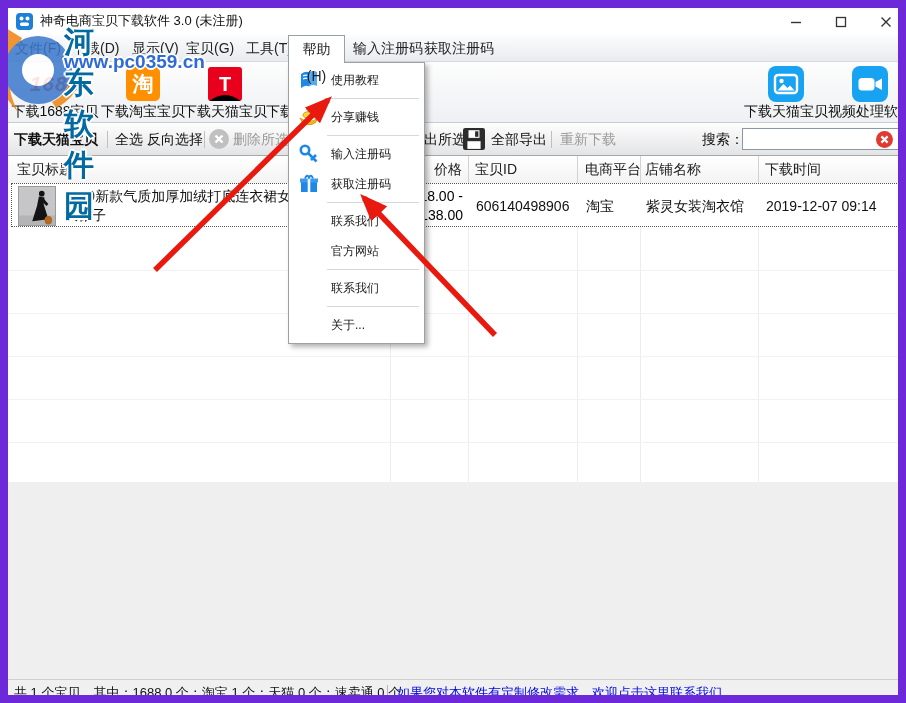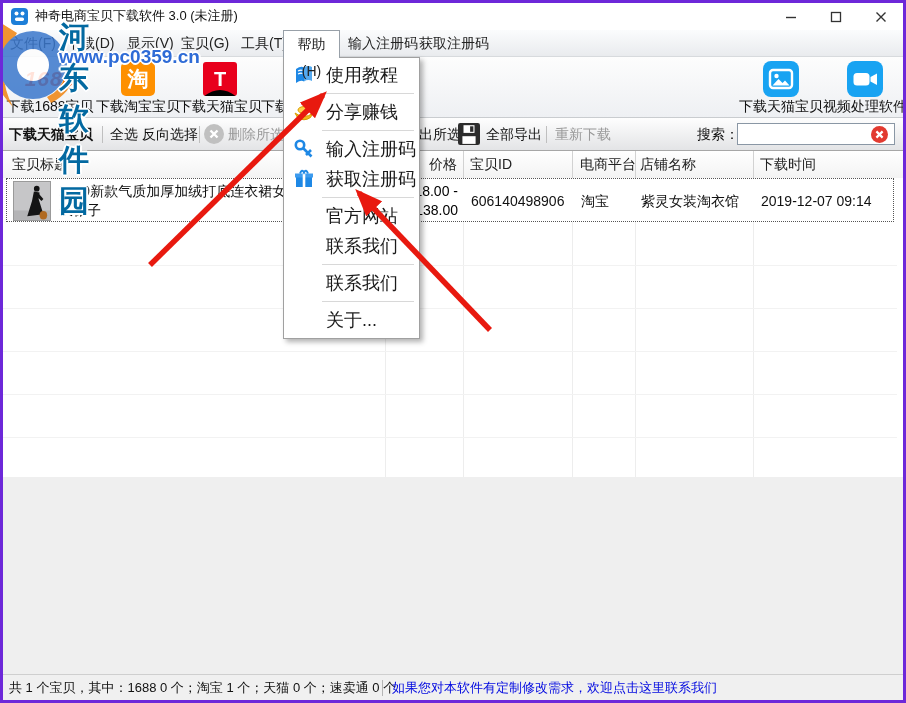--- a/index.html
+++ b/index.html
@@ -1,17 +1,17 @@
 <!DOCTYPE html>
 <html><head>
 <meta charset="utf-8">
 <style>
   * { margin:0; padding:0; box-sizing:border-box; }
   html,body { width:906px; height:703px; font-family:"Liberation Sans","DejaVu Sans",sans-serif; }
-  .window { position:relative; width:906px; height:703px; border:3px solid #6d28d9; background:#fff; overflow:hidden; }
+  .window { position:relative; width:906px; height:703px; border:8px solid #6d28d9; background:#fff; overflow:hidden; }
 
   
   .titlebar { position:absolute; left:0; top:0; width:900px; height:27px; background:#fff; }
   .app-icon { position:absolute; left:8px; top:5px; width:17px; height:17px; }
   .title-text { position:absolute; left:32px; top:0; height:27px; line-height:26px; font-size:13px; color:#111; }
   .win-controls { position:absolute; right:0; top:0; height:27px; display:flex; }
   .win-btn { width:45px; height:27px; display:flex; align-items:center; justify-content:center; }
 
   
   .menubar { position:absolute; left:0; top:27px; width:900px; height:27px;
@@ -60,21 +60,21 @@
   .filler { position:absolute; left:0; top:474px; width:900px; height:197px; background:#efefef; }
   .statusbar { position:absolute; left:0; top:671px; width:900px; height:26px; background:#f0f0f0;
                border-top:1px solid #cfcfcf; font-size:13px; }
   .sb-text { position:absolute; left:6px; top:0; line-height:25px; color:#111; }
   .sb-sep { position:absolute; left:379px; top:5px; width:1px; height:16px; background:#b5b5b5; }
   .sb-link { position:absolute; left:389px; top:0; line-height:25px; color:#0008e0; }
 
   
   .help-menu { position:absolute; left:280px; top:54px; width:137px; z-index:55; background:#fff;
                border:1px solid #a0a0a0; box-shadow:3px 3px 5px rgba(0,0,0,.3); padding:2px 0 3px 0; }
-  .hm-item { position:relative; height:30px; line-height:30px; font-size:18px; color:#1a1a1a; padding-left:42px; }
+  .hm-item { position:relative; height:30px; line-height:30px; font-size:12px; color:#1a1a1a; padding-left:42px; }
   .hm-item .hm-icon { position:absolute; left:9px; top:4px; width:22px; height:22px; }
   .hm-sep { border-top:1px solid #d8d8d8; margin:3px 5px 3px 38px; height:0; }
 
   
   .watermark { position:absolute; left:0; top:0; z-index:60; pointer-events:none; }
   .wm-name { position:absolute; left:56px; top:14px; font-size:30px; font-weight:bold; color:#0369a1; letter-spacing:1px;
              text-shadow:-2px 0 #fff,2px 0 #fff,0 -2px #fff,0 2px #fff,-1px -1px #fff,1px 1px #fff,1px -1px #fff,-1px 1px #fff; }
   .wm-url { position:absolute; left:56px; top:43px; font-size:19px; font-weight:bold; color:#2e6bd6;
             text-shadow:-2px 0 #fff,2px 0 #fff,0 -2px #fff,0 2px #fff,-1px -1px #fff,1px 1px #fff; }
   .wm-logo { position:absolute; left:-12px; top:12px; opacity:.85; }
@@ -294,22 +294,22 @@
     <div class="hm-item">
       <svg class="hm-icon" viewBox="0 0 22 22">
         <rect x="3" y="9" width="16" height="10" fill="#1e88e5"></rect>
         <rect x="2" y="5.5" width="18" height="4" fill="#3d9bee"></rect>
         <rect x="9.7" y="5.5" width="2.6" height="13.5" fill="#fff"></rect>
         <path d="M7 5.5 Q9 .5 11 4.5 Q13 .5 15 5.5" fill="none" stroke="#1e88e5" stroke-width="2"></path>
       </svg>
       <span>获取注册码</span>
     </div>
     <div class="hm-sep"></div>
+    <div class="hm-item"><span>联系我们</span></div>
     <div class="hm-item"><span>官方网站</span></div>
-    <div class="hm-item"><span>联系我们</span></div>
     <div class="hm-sep"></div>
     <div class="hm-item"><span>联系我们</span></div>
     <div class="hm-sep"></div>
     <div class="hm-item"><span>关于...</span></div>
   </div>
 
   <div class="watermark">
     <svg class="wm-logo" width="85" height="105" viewBox="0 0 85 105">
       <path d="M10 8 Q-18 50 22 92 Q2 55 26 18 Z" fill="#ef8410"></path>
       <circle cx="42" cy="50" r="34" fill="#3a77cc"></circle>

